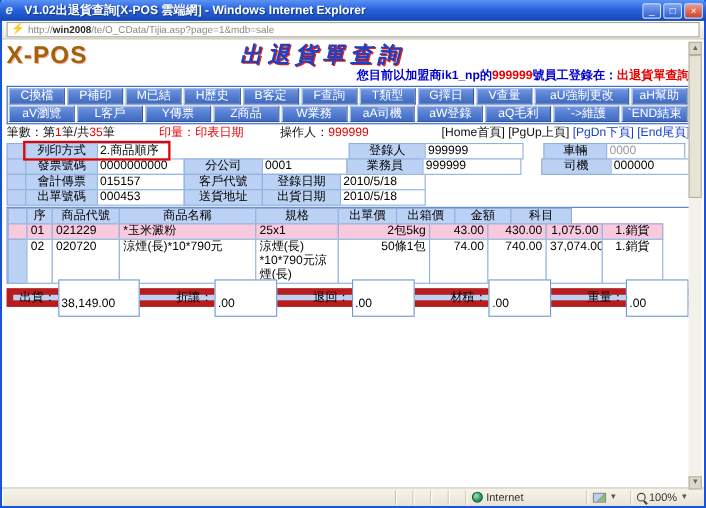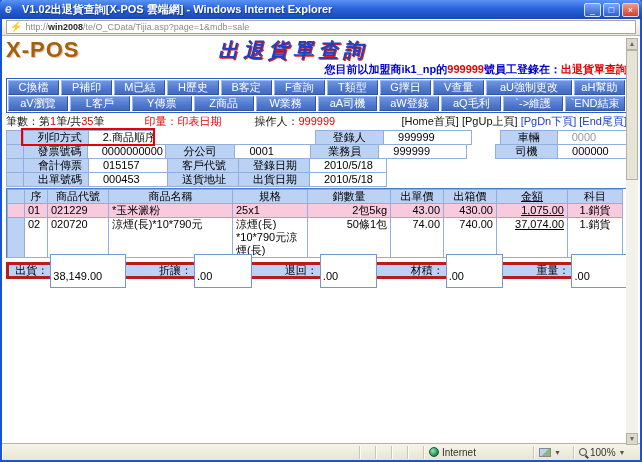--- a/index.html
+++ b/index.html
@@ -52,21 +52,21 @@
   .infoline { display:flex; height:15px; line-height:15px; font-size:11px; color:#111; margin-top:1px; }
   .infoline .red { color:#e60000; }
   .infoline .seg-print { margin-left:40px; color:#e60000; }
   .infoline .seg-op { margin-left:33px; }
   .infoline .navs { margin-left:auto; }
   .infoline .nav-blue { color:#1a41c8; }
 
   
   .form { margin-top:1px; }
   .frow { display:flex; height:14px; }
-  .fc { border:1px solid #8fb0dd; margin:0 -1px -1px 0; font-size:11px; line-height:12px; padding:0 14px;
+  .fc { border:1px solid #8fb0dd; margin:0 -1px -1px 0; font-size:11px; line-height:12px; padding:0 2px;
     white-space:nowrap; overflow:hidden; }
   .flabel { background:#bcd2f4; text-align:center; color:#000; }
   .fval { background:#fff; color:#000; }
   .fgap { border-color:transparent; }
   .narrow { width:18px; background:#bcd2f4; border:1px solid #8fb0dd; margin:0 -1px -1px 0; }
   .redbox { display:flex; outline:2px solid #e60000; z-index:5; position:relative; }
   .grey { color:#999; }
 
   
   .items { margin-top:2px; border:1px solid #4a7ac8; width:627px; }
@@ -76,25 +76,25 @@
   .ihead .ic { background:#bcd2f4; text-align:center; }
   .pink .ic { background:#f9c9dd; }
   .c-sel{ width:18px; background:#bcd2f4; padding:0; }
   .c-seq{ width:24px; }
   .c-code{ width:62px; }
   .c-name{ width:125px; }
   .c-spec{ width:76px; white-space:pre-line; line-height:13px; }
   .c-qty{ width:84px; text-align:right; }
   .c-up{ width:54px; text-align:right; }
   .c-bp{ width:54px; text-align:right; }
-  .c-amt{ width:72px; text-align:right;text-decoration:underline; }
+  .c-amt{ width:52px; text-align:right; }
   .c-cat{ width:56px; text-align:center; }
 
   
-  .totals { margin-top:4px; display:flex; background:#bcd2f4; border:3px solid #b91c1c; height:17px;
+  .totals { margin-top:4px; display:flex; background:#bcd2f4; border:6px solid #b91c1c; height:17px;
     align-items:center; width:627px; padding:0 1px; }
   .t-label { width:51px; text-align:right; font-size:11px; padding-right:2px; }
   .t-box { width:72px; height:13px; background:#fff; border:1px solid #6f97d0; font-size:11px; line-height:11px;
     padding:16px 2px; overflow:hidden; }
 
   
   .scrollbar { position:absolute; right:2px; top:38px; width:12px; height:407px; background:#f2f1ea; }
   .sb-arrow { width:12px; height:12px; background:#dcd8cb; border:1px solid #b4b0a2; color:#6c6a60; font-size:7px;
     line-height:10px; text-align:center; }
   .sb-thumb { width:12px; height:130px; background:#e6e3d7; border:1px solid #b4b0a2; }
@@ -231,21 +231,20 @@
       </div>
     </div>
 
     <div class="items">
       <div class="irow ihead">
         <span class="ic c-sel"></span>
         <span class="ic c-seq">序</span>
         <span class="ic c-code">商品代號</span>
         <span class="ic c-name">商品名稱</span>
         <span class="ic c-spec">規格</span>
-        <span class="ic c-qty">銷數量</span>
         <span class="ic c-up">出單價</span>
         <span class="ic c-bp">出箱價</span>
         <span class="ic c-amt">金額</span>
         <span class="ic c-cat">科目</span>
       </div>
       <div class="irow pink">
         <span class="ic c-sel"></span>
         <span class="ic c-seq">01</span>
         <span class="ic c-code">021229</span>
         <span class="ic c-name">*玉米澱粉</span>

